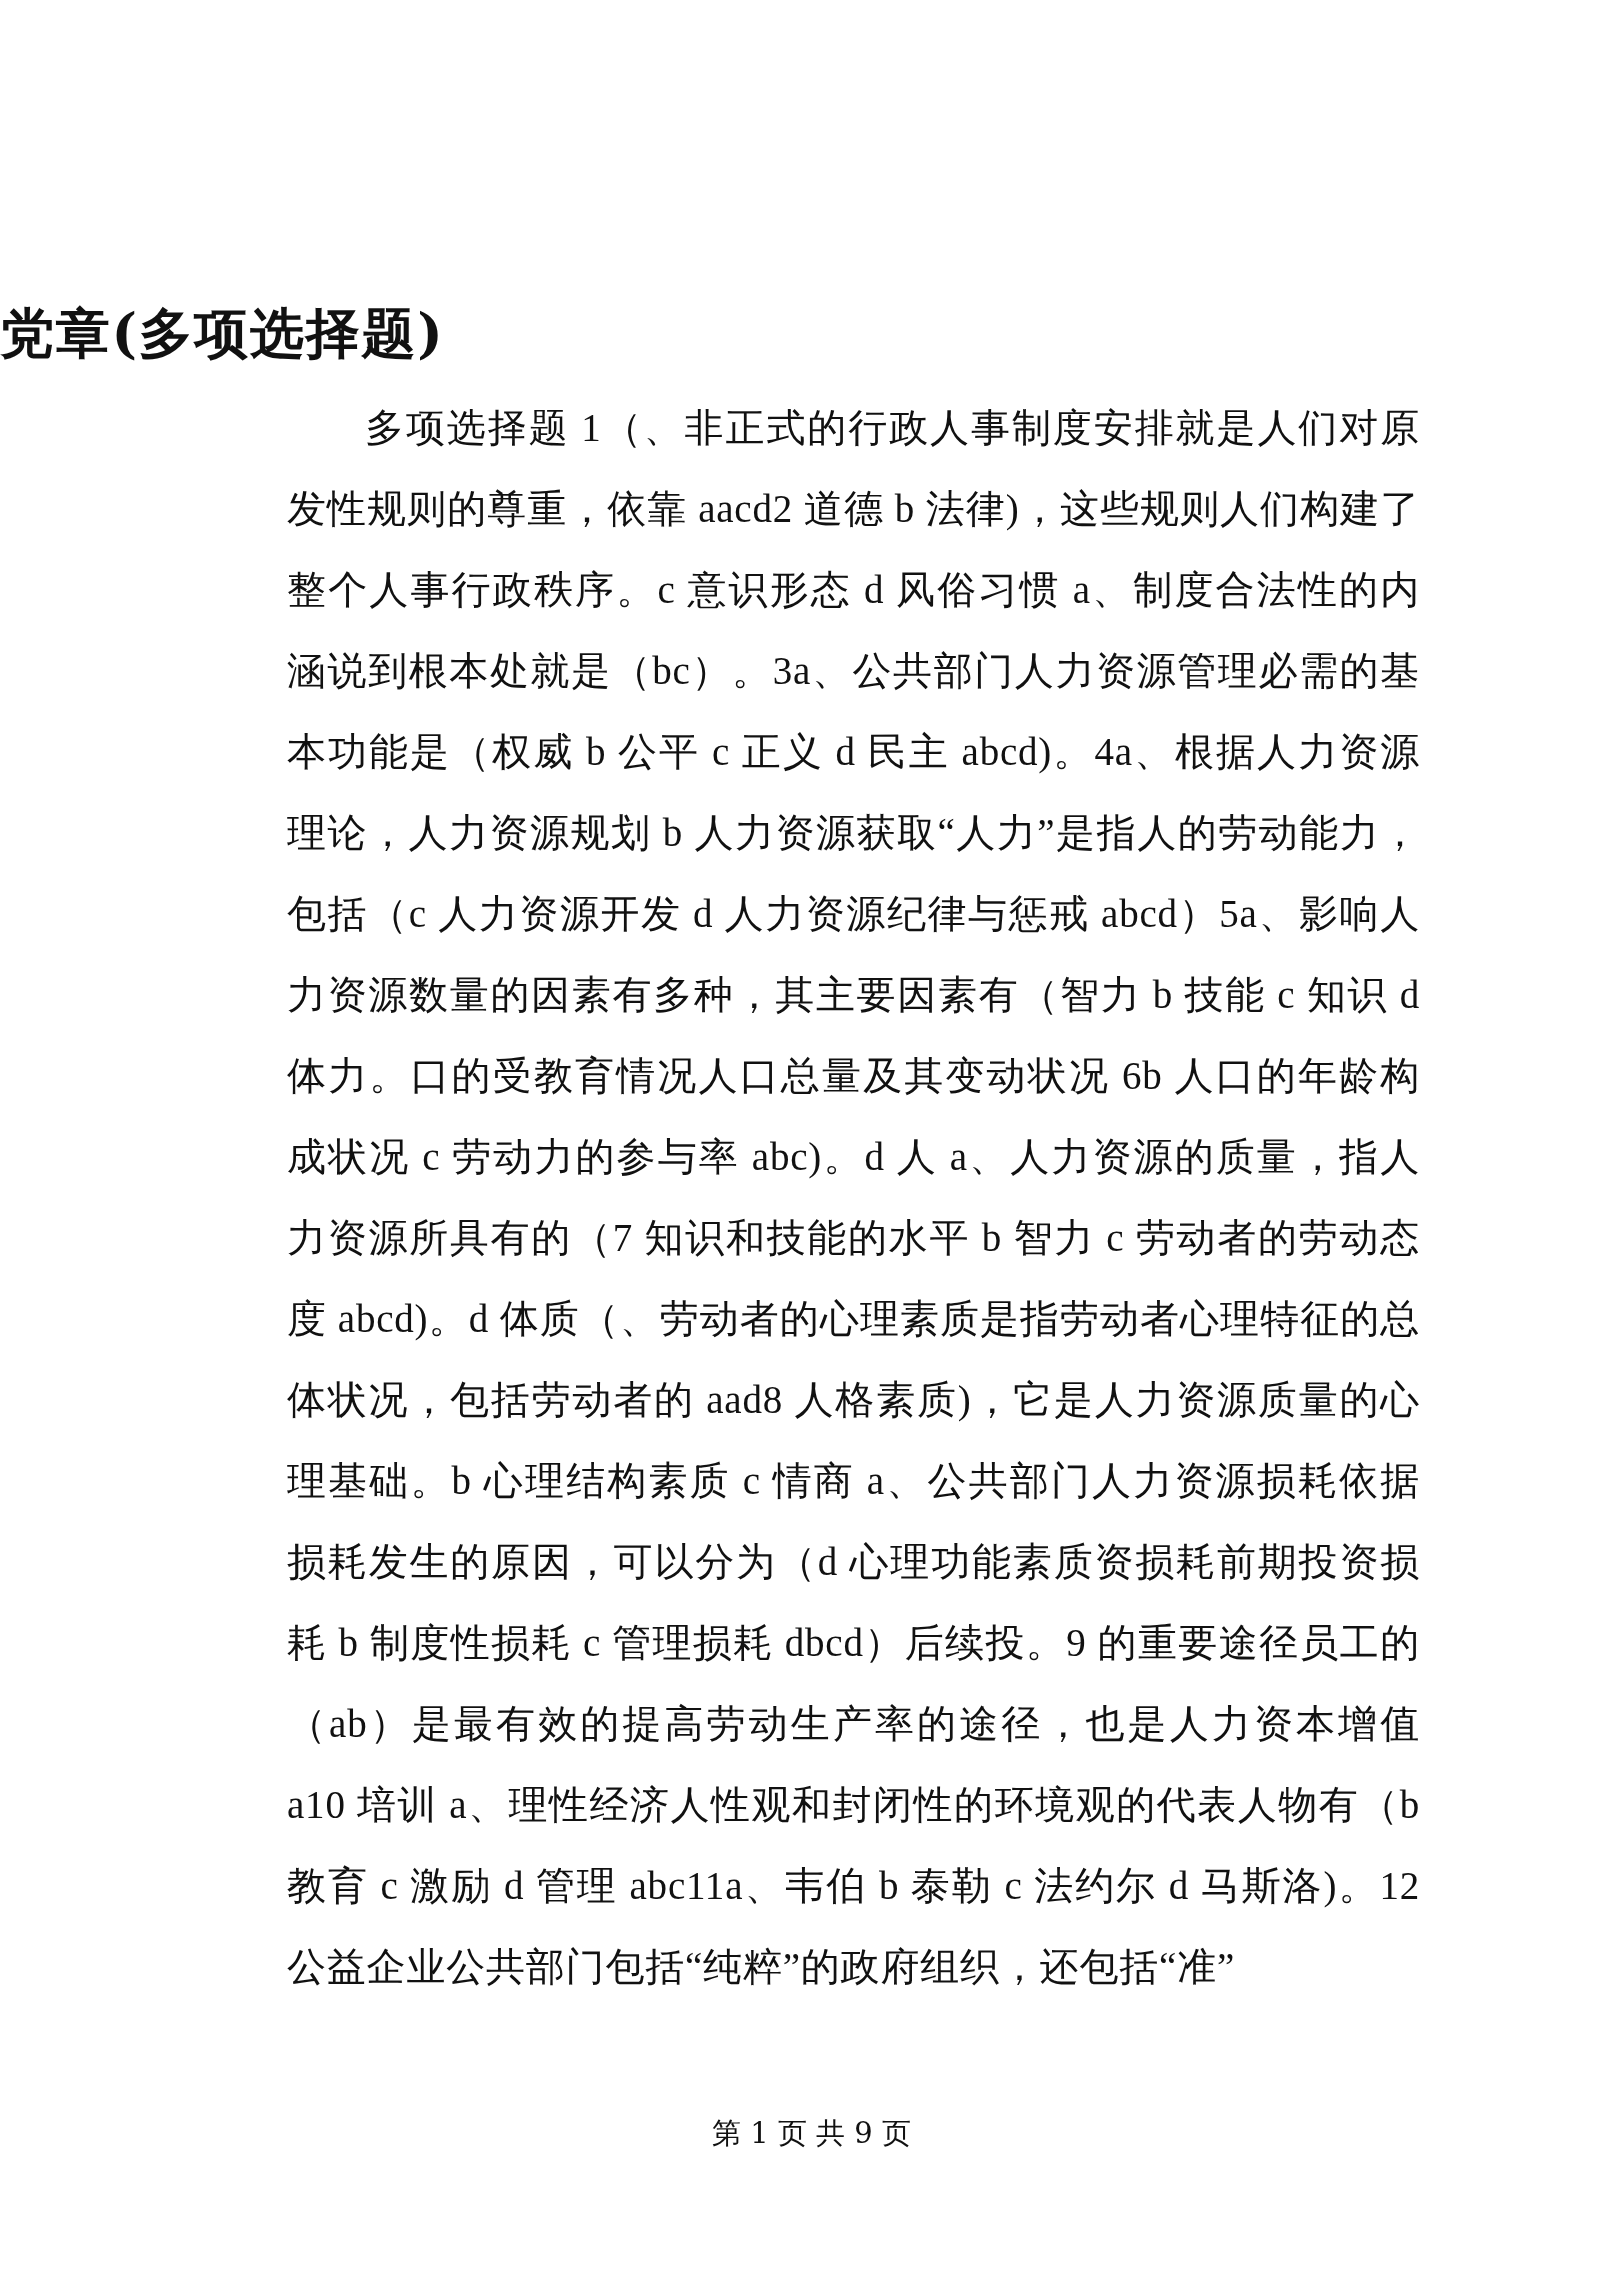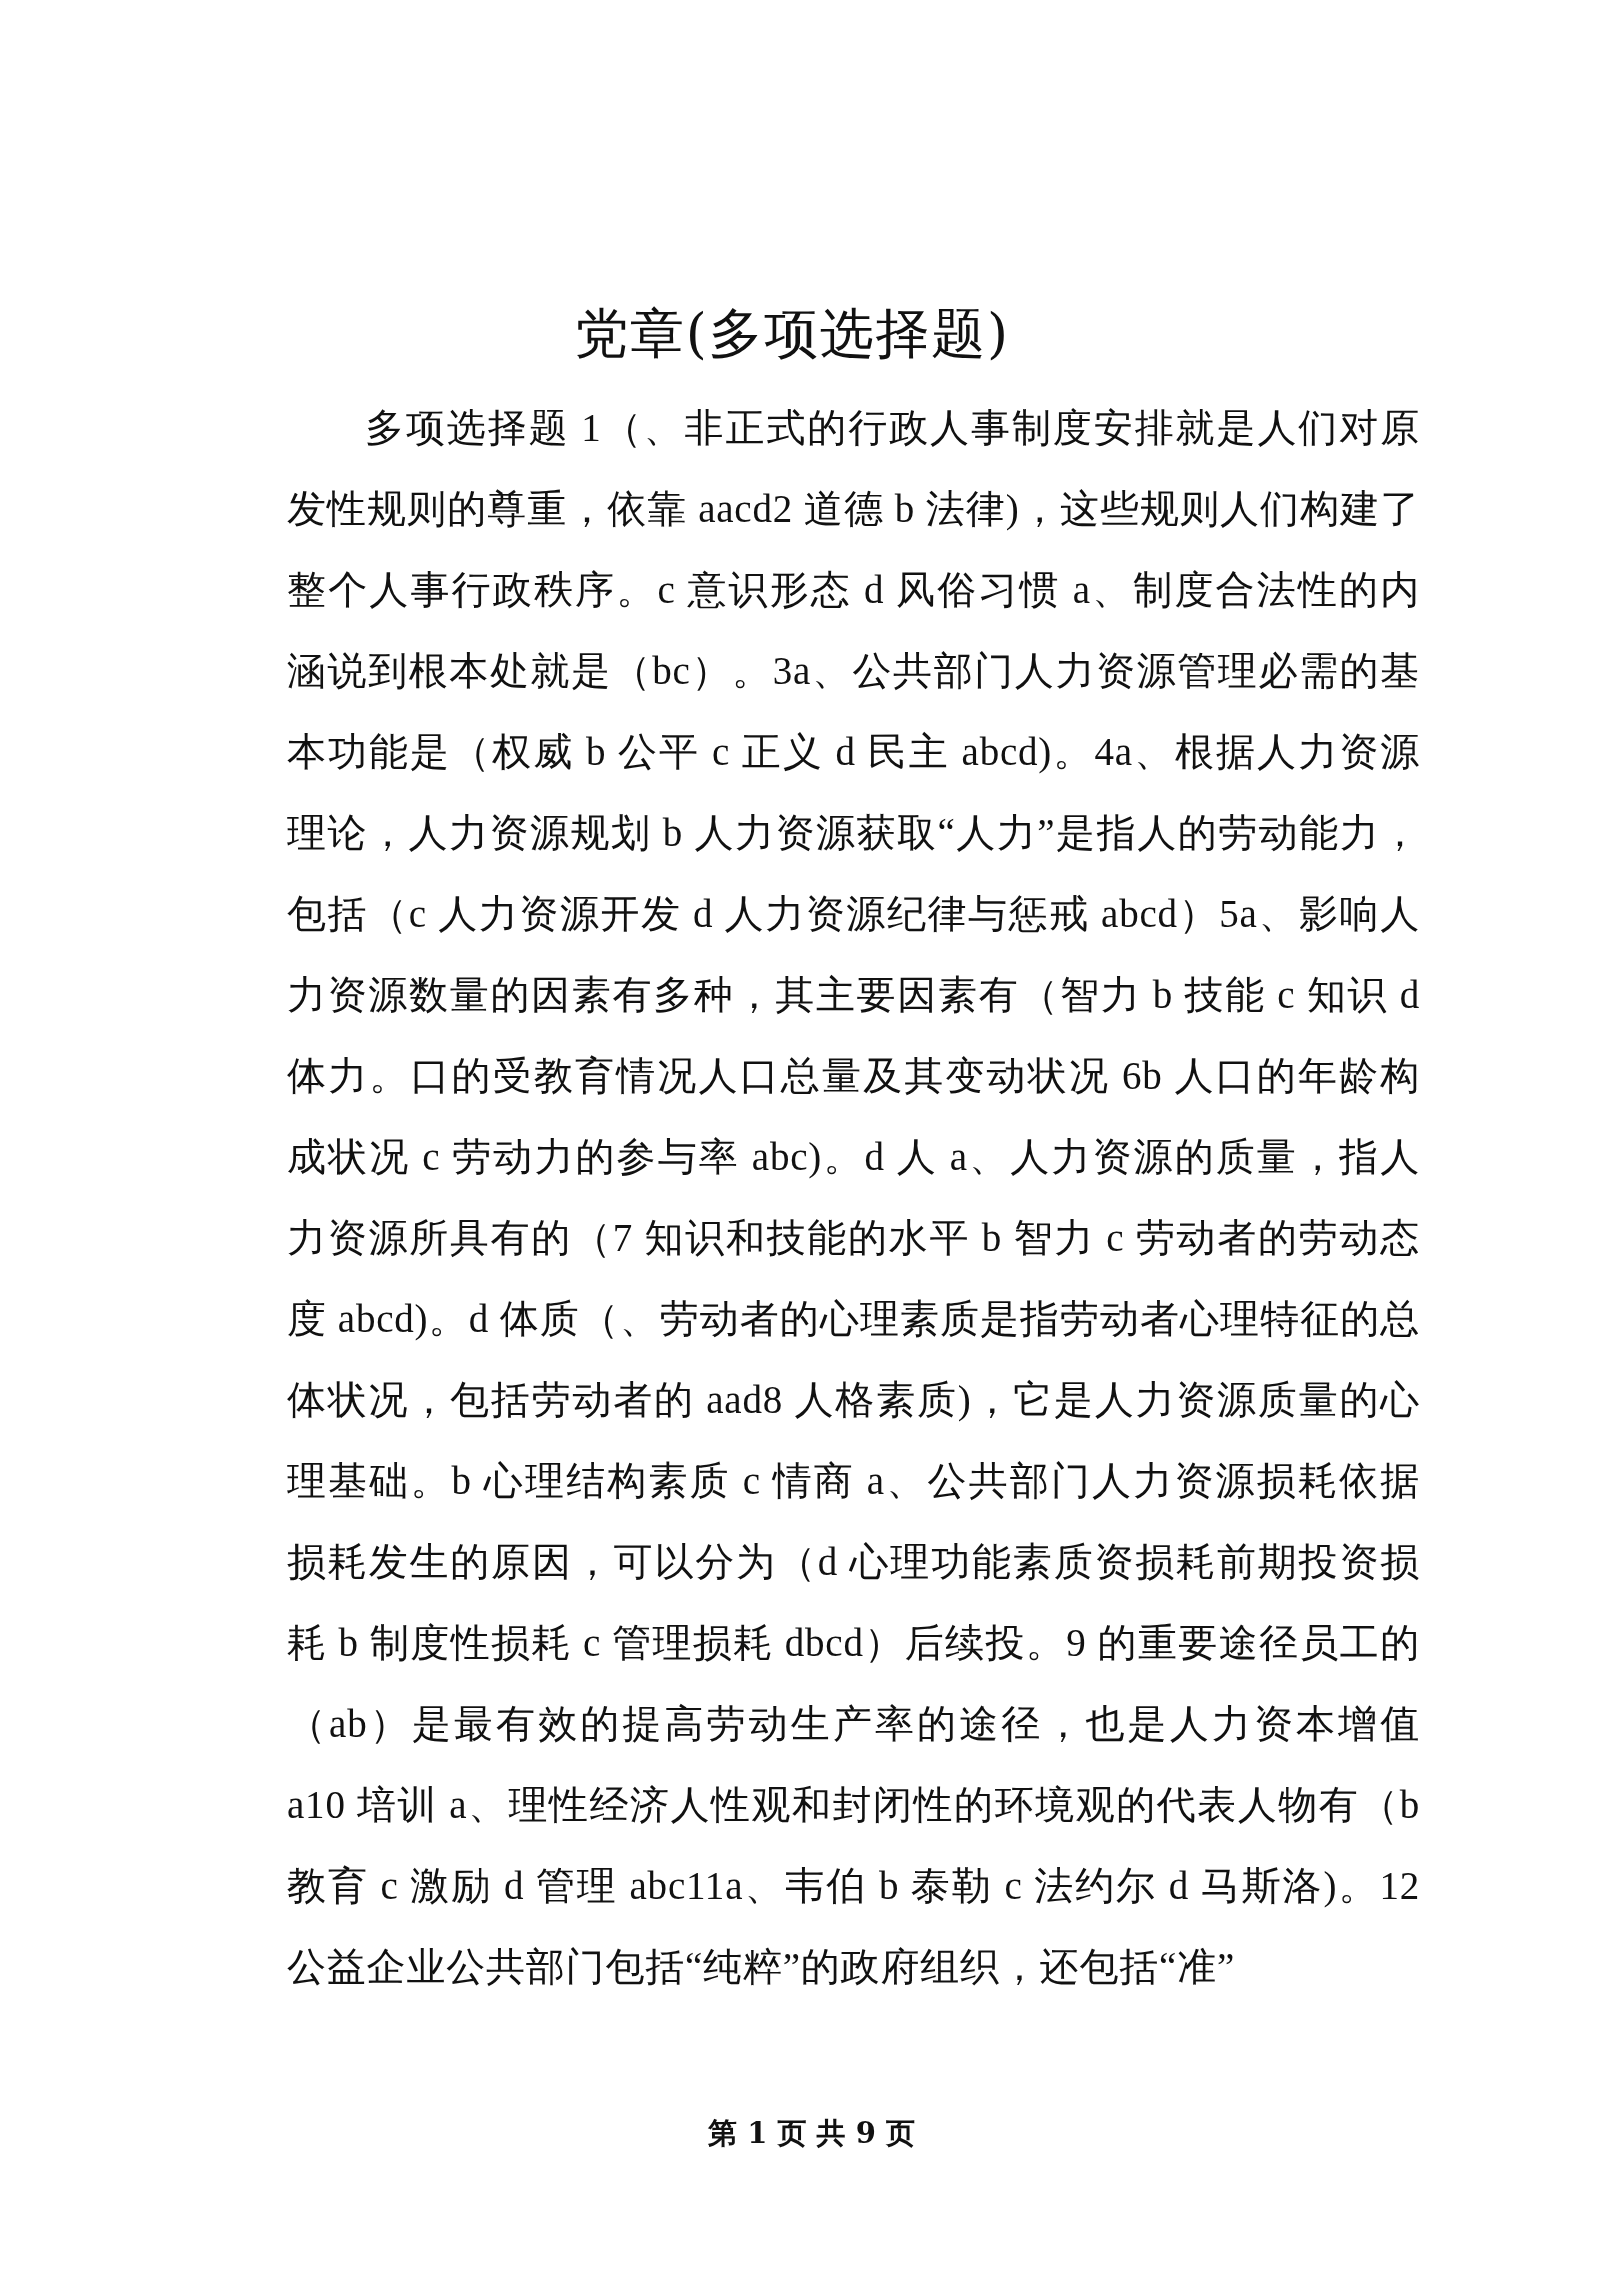--- a/index.html
+++ b/index.html
@@ -1,24 +1,24 @@
 <!DOCTYPE html>
 <html style="font-size:13.5px"><head>
 <meta charset="utf-8">
 <style>
   html, body { margin:0; padding:0; background:#ffffff; }
   body { width:1623px; height:2295px; position:relative; overflow:hidden;
          font-family:"DejaVu Serif","Liberation Serif",serif; color:#111; }
-  .title { position:absolute; top:298px; left:0; width:1584px; text-align:center;
-           font-size:54px; font-weight:normal; letter-spacing:1.7px; }
+  .title { position:absolute; top:298px; left:0; width:1584px; text-align:left;
+           font-size:54px; font-weight:bold; letter-spacing:1.7px; }
   .body-text { position:absolute; top:387px; left:287px; width:1133px;
                font-size:39px; line-height:81px; text-align:justify;
                text-indent:78px; letter-spacing:0.8px;font-family:Liberation Serif, serif; }
   .footer { position:absolute; top:2114px; left:0; width:1623px; text-align:center;
-            font-size:29px;font-weight:bold; }
+            font-size:29px; }
 </style>
 </head>
 <body>
 
 <div class="title">党章(多项选择题)</div>
 <div class="body-text">多项选择题 1（、非正式的行政人事制度安排就是人们对原发性规则的尊重，依靠 aacd2 道德 b 法律)，这些规则人们构建了整个人事行政秩序。c 意识形态 d 风俗习惯 a、制度合法性的内涵说到根本处就是（bc）。3a、公共部门人力资源管理必需的基本功能是（权威 b 公平 c 正义 d 民主 abcd)。4a、根据人力资源理论，人力资源规划 b 人力资源获取“人力”是指人的劳动能力，包括（c 人力资源开发 d 人力资源纪律与惩戒 abcd）5a、影响人力资源数量的因素有多种，其主要因素有（智力 b 技能 c 知识 d 体力。口的受教育情况人口总量及其变动状况 6b 人口的年龄构成状况 c 劳动力的参与率 abc)。d 人 a、人力资源的质量，指人力资源所具有的（7 知识和技能的水平 b 智力 c 劳动者的劳动态度 abcd)。d 体质（、劳动者的心理素质是指劳动者心理特征的总体状况，包括劳动者的 aad8 人格素质)，它是人力资源质量的心理基础。b 心理结构素质 c 情商 a、公共部门人力资源损耗依据损耗发生的原因，可以分为（d 心理功能素质资损耗前期投资损耗 b 制度性损耗 c 管理损耗 dbcd）后续投。9 的重要途径员工的（ab）是最有效的提高劳动生产率的途径，也是人力资本增值 a10 培训 a、理性经济人性观和封闭性的环境观的代表人物有（b 教育 c 激励 d 管理 abc11a、韦伯 b 泰勒 c 法约尔 d 马斯洛)。12 公益企业公共部门包括“纯粹”的政府组织，还包括“准”</div>
 <div class="footer">第 1 页 共 9 页</div>
 
 
 </body></html>

